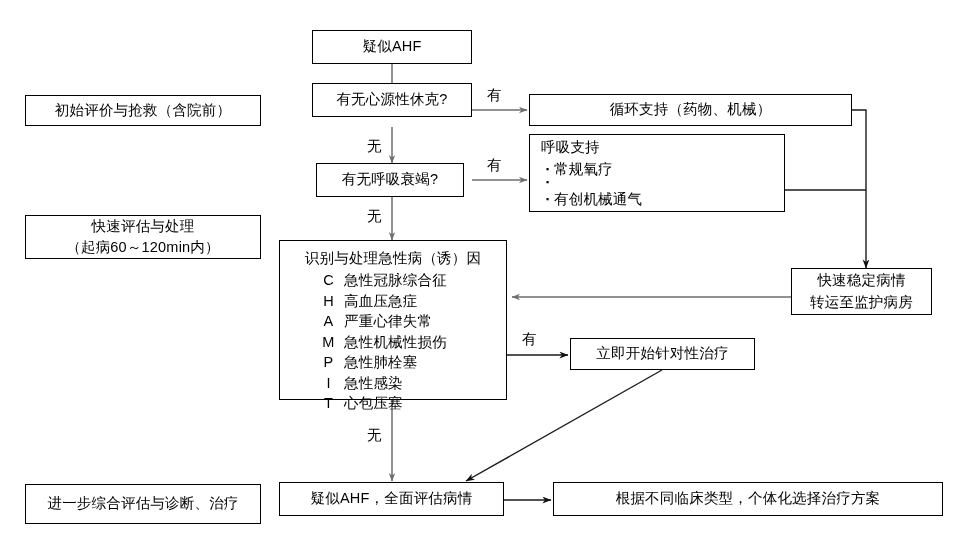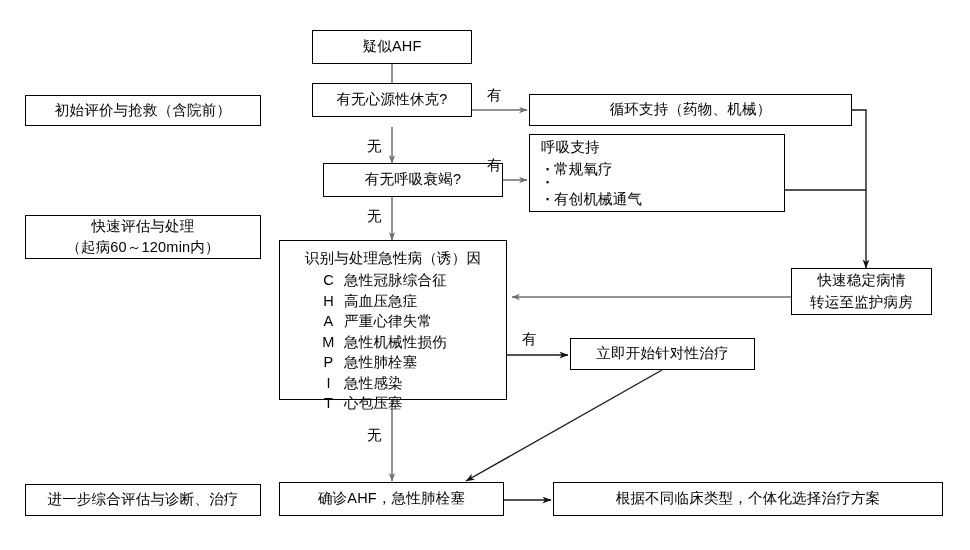--- a/index.html
+++ b/index.html
@@ -145,33 +145,33 @@
     <span>初始评价与抢救（含院前）</span>
   </div>
 
   <div class="node stage-label" style="left:25px; top:215px; width:236px; height:44px;">
     <span>
       <span>快速评估与处理</span><br>
       <span>（起病60～120min内）</span>
     </span>
   </div>
 
-  <div class="node stage-label" style="left:25px; top:484px; width:236px; height:32px;">
+  <div class="node stage-label" style="left:25px; top:484px; width:236px; height:40px;">
     <span>进一步综合评估与诊断、治疗</span>
   </div>
 
   <div class="node" style="left:312px; top:30px; width:160px; height:34px;">
     <span>疑似AHF</span>
   </div>
 
   <div class="node" style="left:312px; top:83px; width:160px; height:34px;">
     <span>有无心源性休克?</span>
   </div>
 
-  <div class="node" style="left:323px; top:163px; width:180px; height:34px;">
+  <div class="node" style="left:316px; top:163px; width:148px; height:34px;">
     <span>有无呼吸衰竭?</span>
   </div>
 
   <div class="node" style="left:529px; top:94px; width:323px; height:32px;">
     <span>循环支持（药物、机械）</span>
   </div>
 
   <div class="node left-align" style="left:529px; top:134px; width:256px; height:78px;">
     <div class="inner-pad">
       <span class="resp-title">呼吸支持</span>
@@ -230,21 +230,21 @@
       <span>快速稳定病情</span><br>
       <span>转运至监护病房</span>
     </span>
   </div>
 
   <div class="node" style="left:570px; top:338px; width:185px; height:32px;">
     <span>立即开始针对性治疗</span>
   </div>
 
   <div class="node" style="left:279px; top:482px; width:225px; height:34px;">
-    <span>确诊AHF，急性肺栓塞</span>
+    <span>疑似AHF，全面评估病情</span>
   </div>
 
   <div class="node" style="left:553px; top:482px; width:390px; height:34px;">
     <span>根据不同临床类型，个体化选择治疗方案</span>
   </div>
 
   <div class="edge-label" style="left:487px; top:88px;">有</div>
   <div class="edge-label" style="left:367px; top:139px;">无</div>
   <div class="edge-label" style="left:487px; top:158px;">有</div>
   <div class="edge-label" style="left:367px; top:209px;">无</div>

